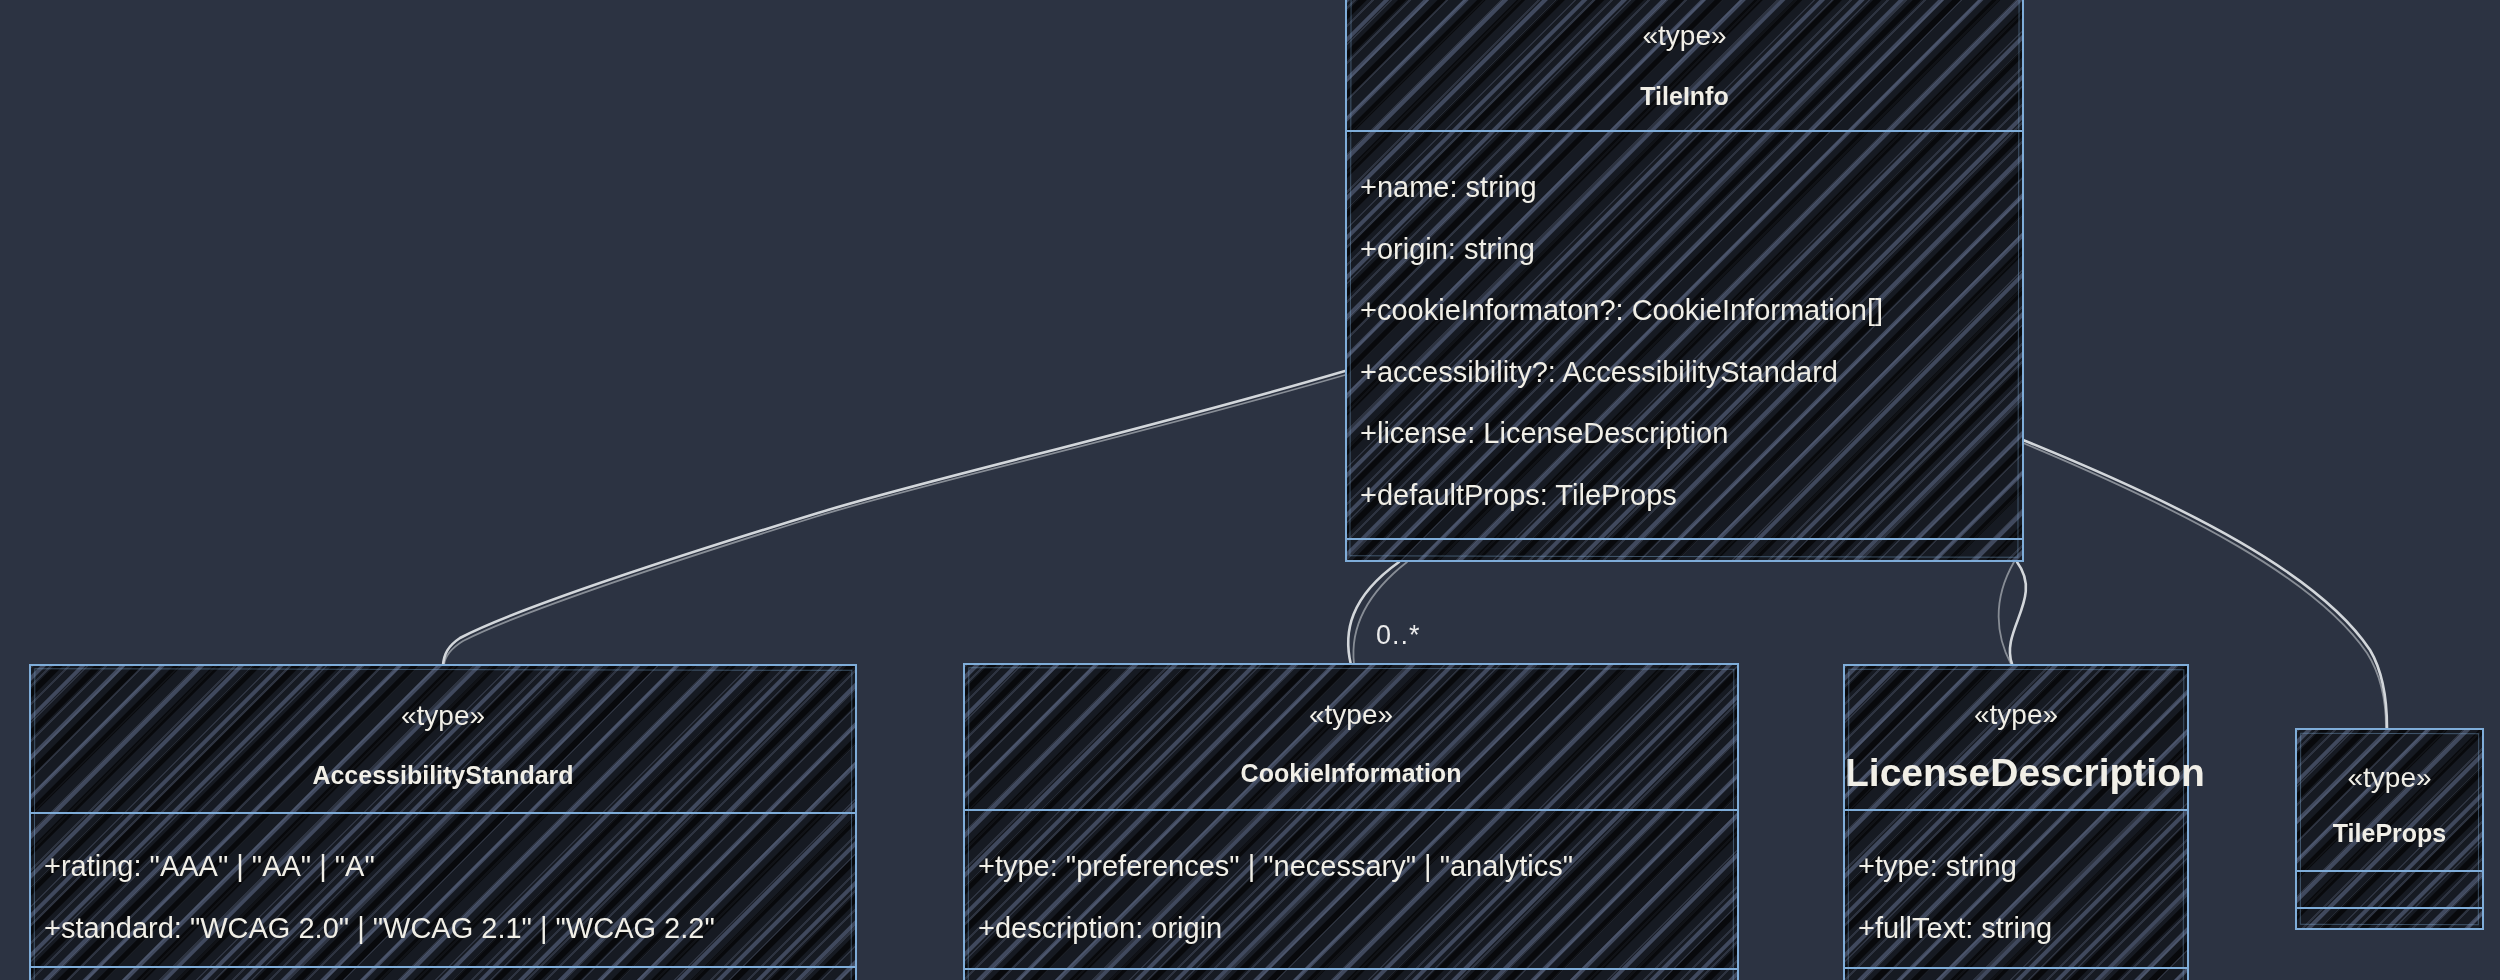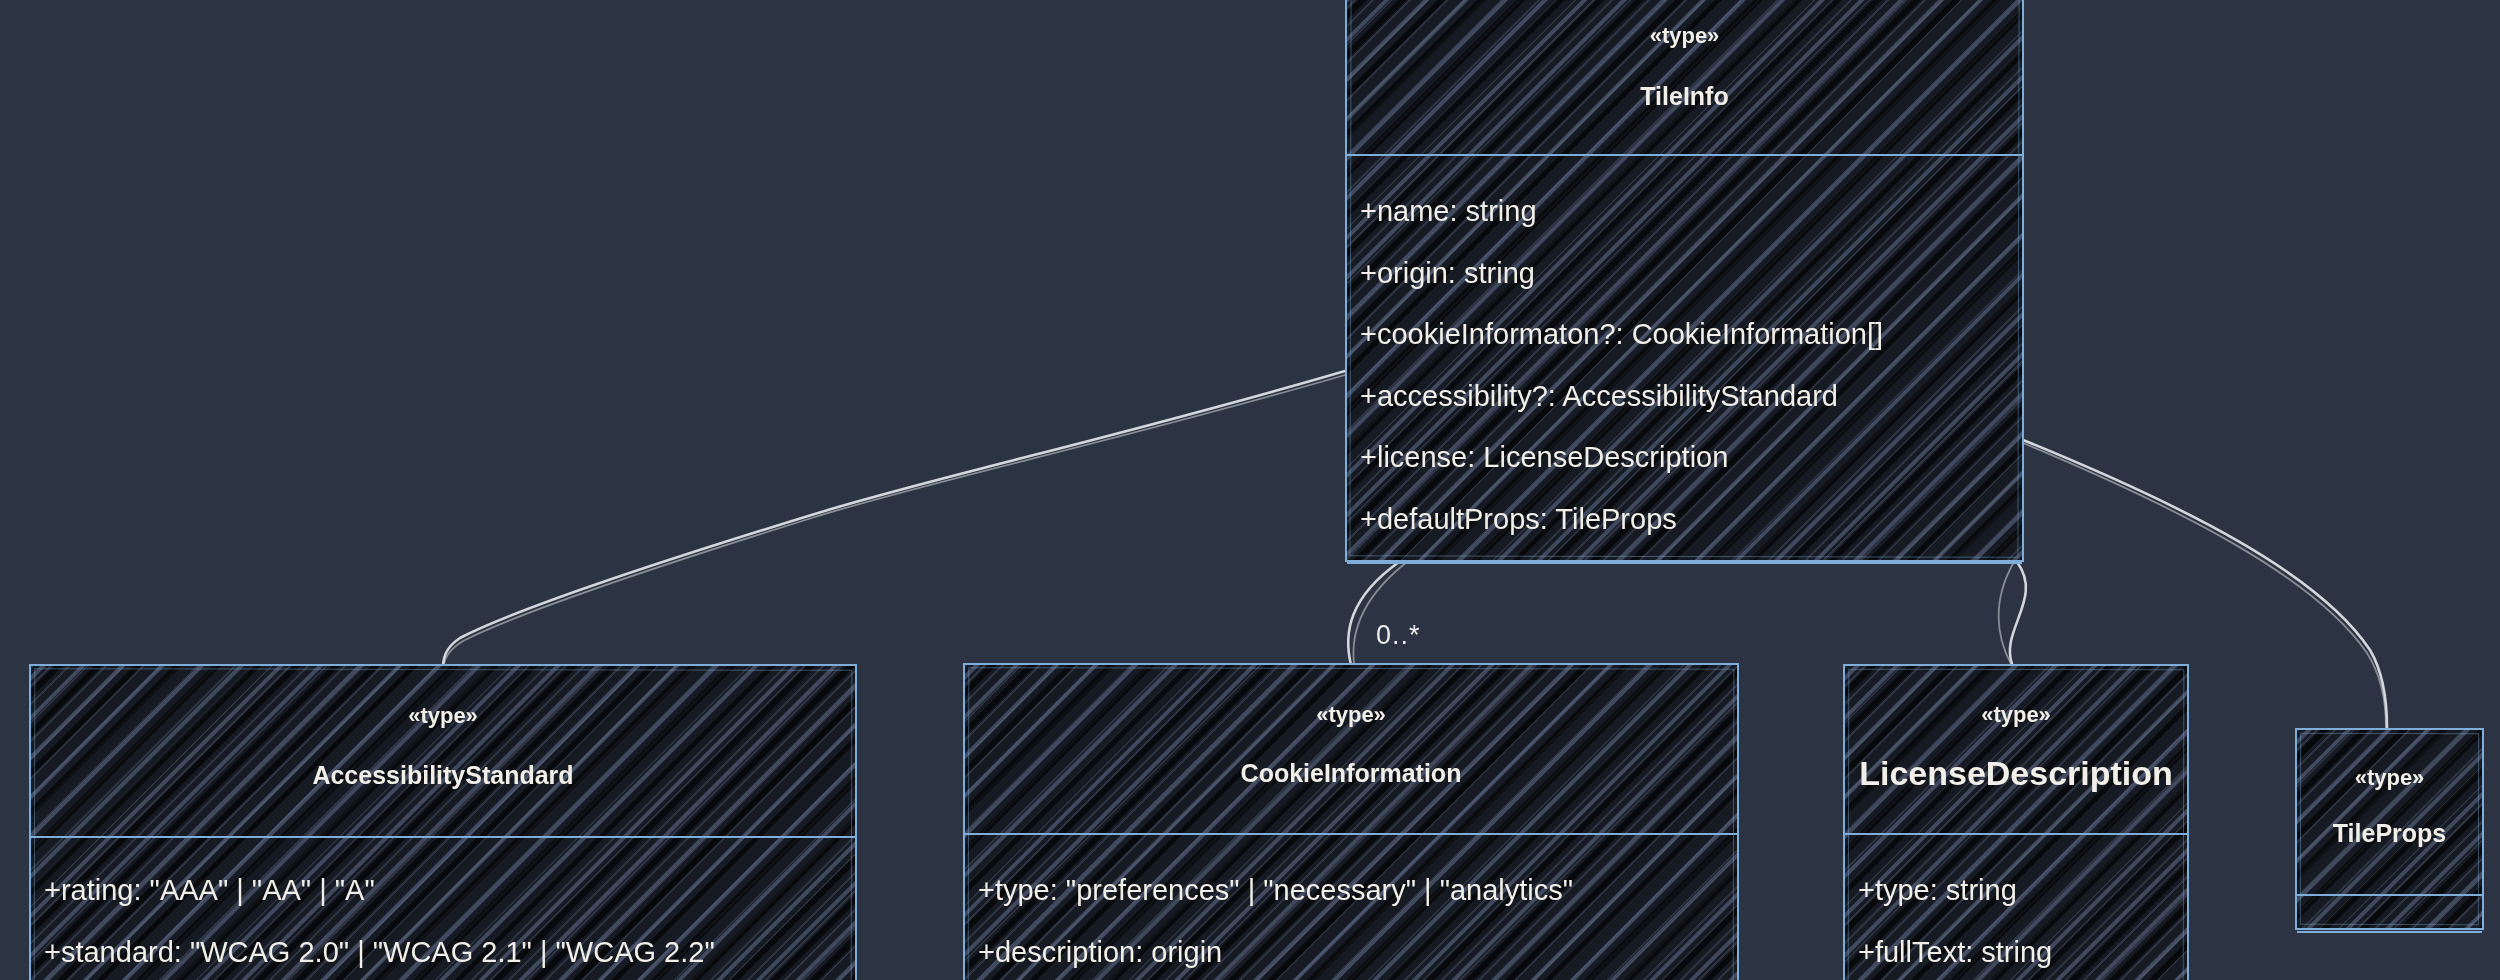--- a/index.html
+++ b/index.html
@@ -47,23 +47,23 @@
   
   .uml::before {
     content: "";
     position: absolute;
     inset: 3px;
     border: 1.5px solid rgba(127,173,217,.42);
     transform: rotate(.12deg);
     pointer-events: none;
   }
   .uml-head { text-align: center; }
-  .stereo { font-size: 22px; line-height: 42px; font-weight: 700; }
+  .stereo { font-size: 28px; line-height: 42px; font-weight: 400; }
   .cname  { font-size: 25px; line-height: 58px; font-weight: 700; }
-  .attrs  { border-top: 2px solid #7fadd9; margin-top: 24px; }
+  .attrs  { border-top: 2px solid #7fadd9; }
   .attr   { font-size: 29px; height: 61.5px; line-height: 61.5px; padding-left: 13px; white-space: nowrap; }
   .methods { border-top: 2px solid #7fadd9; }
 
   
   #box-tileinfo { left: 1345px; top: -12px; width: 679px; height: 574px; border-top: none; }
   #box-tileinfo .uml-head { height: 142px; padding-top: 27px; box-sizing: border-box; }
   #box-tileinfo .cname { margin-top: 10px; }
   #box-tileinfo .attrs { height: 408px; padding-top: 25px; box-sizing: border-box; }
   #box-tileinfo .methods { height: 24px; }
 
@@ -77,21 +77,21 @@
   
   #box-cookie { left: 963px; top: 663px; width: 776px; height: 335px; border-bottom: none; }
   #box-cookie .uml-head { height: 144px; padding-top: 29px; box-sizing: border-box; }
   #box-cookie .cname { margin-top: 8px; }
   #box-cookie .attrs { height: 159px; padding-top: 25px; box-sizing: border-box; }
   #box-cookie .methods { height: 32px; }
 
   
   #box-license { left: 1843px; top: 664px; width: 346px; height: 334px; border-bottom: none; }
   #box-license .uml-head { height: 143px; padding-top: 28px; box-sizing: border-box; }
-  #box-license .cname { margin-top: 8px; font-size: 34px; }
+  #box-license .cname { margin-top: 8px; font-size: 39px; }
   #box-license .attrs { height: 158px; padding-top: 25px; box-sizing: border-box; }
   #box-license .methods { height: 33px; }
 
   
   #box-tileprops { left: 2295px; top: 728px; width: 189px; height: 202px; }
   #box-tileprops .uml-head { height: 140px; padding-top: 27px; box-sizing: border-box; }
   #box-tileprops .cname { margin-top: 8px; line-height: 52px; }
   #box-tileprops .attrs { height: 35px; }
   #box-tileprops .methods { height: 27px; }
 </style>

